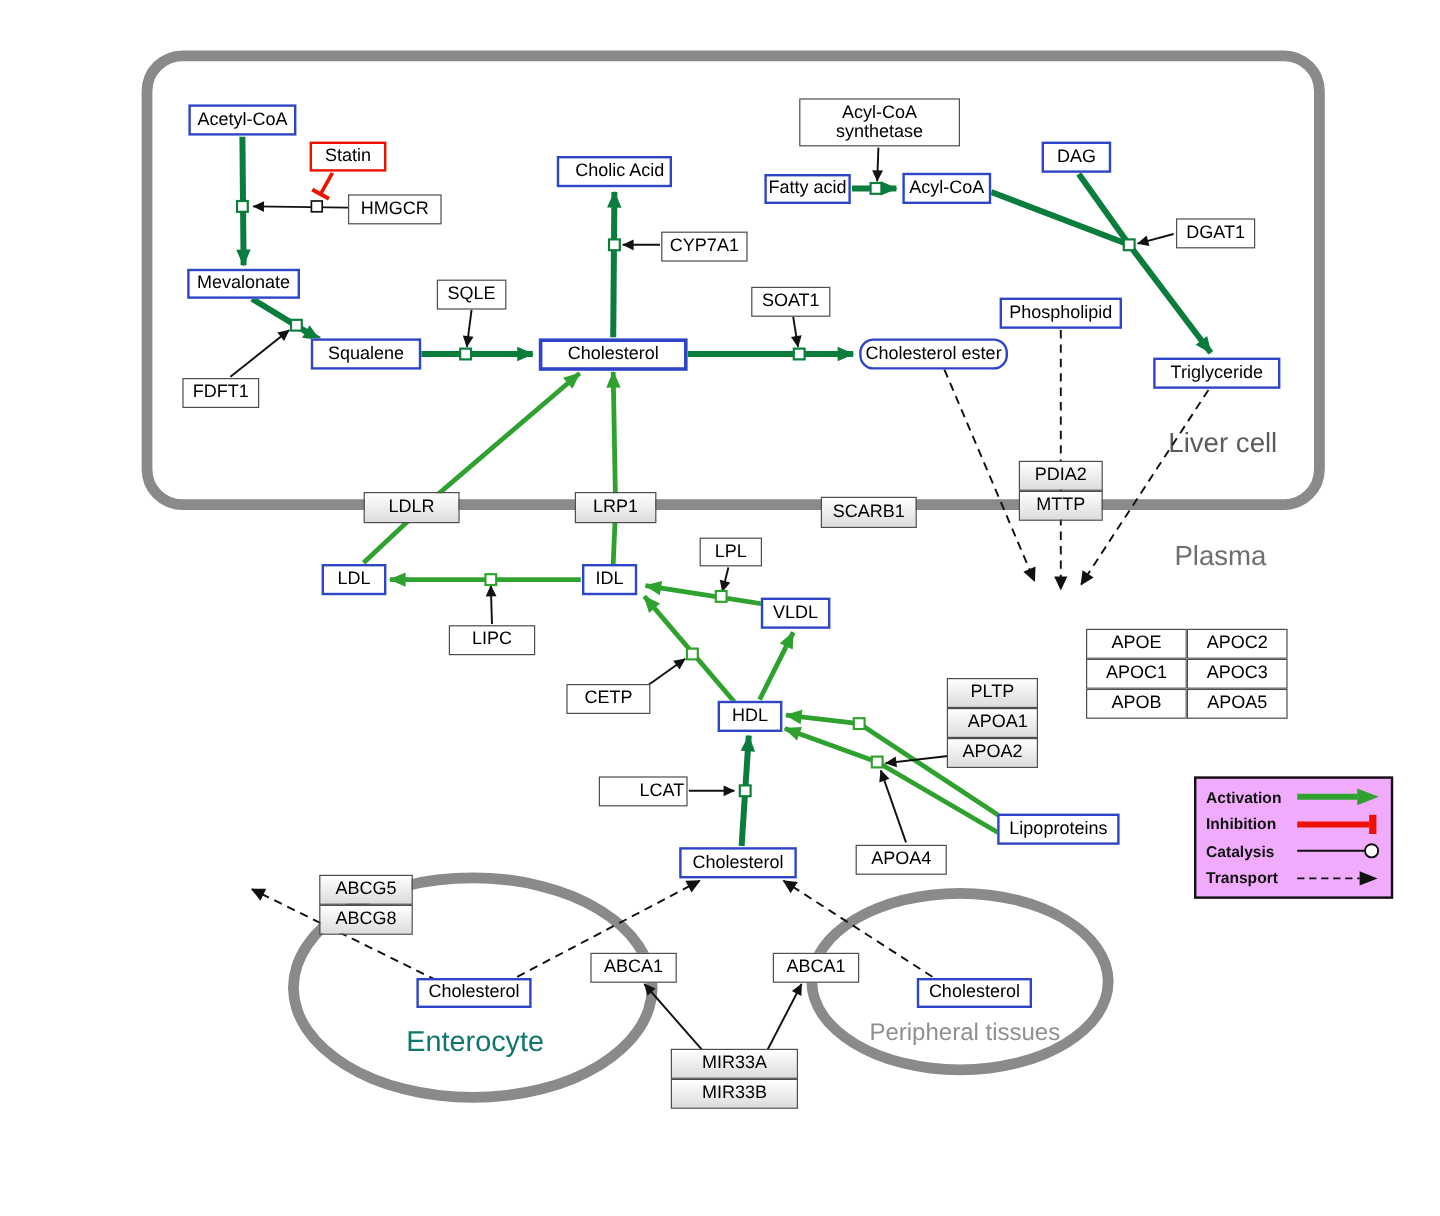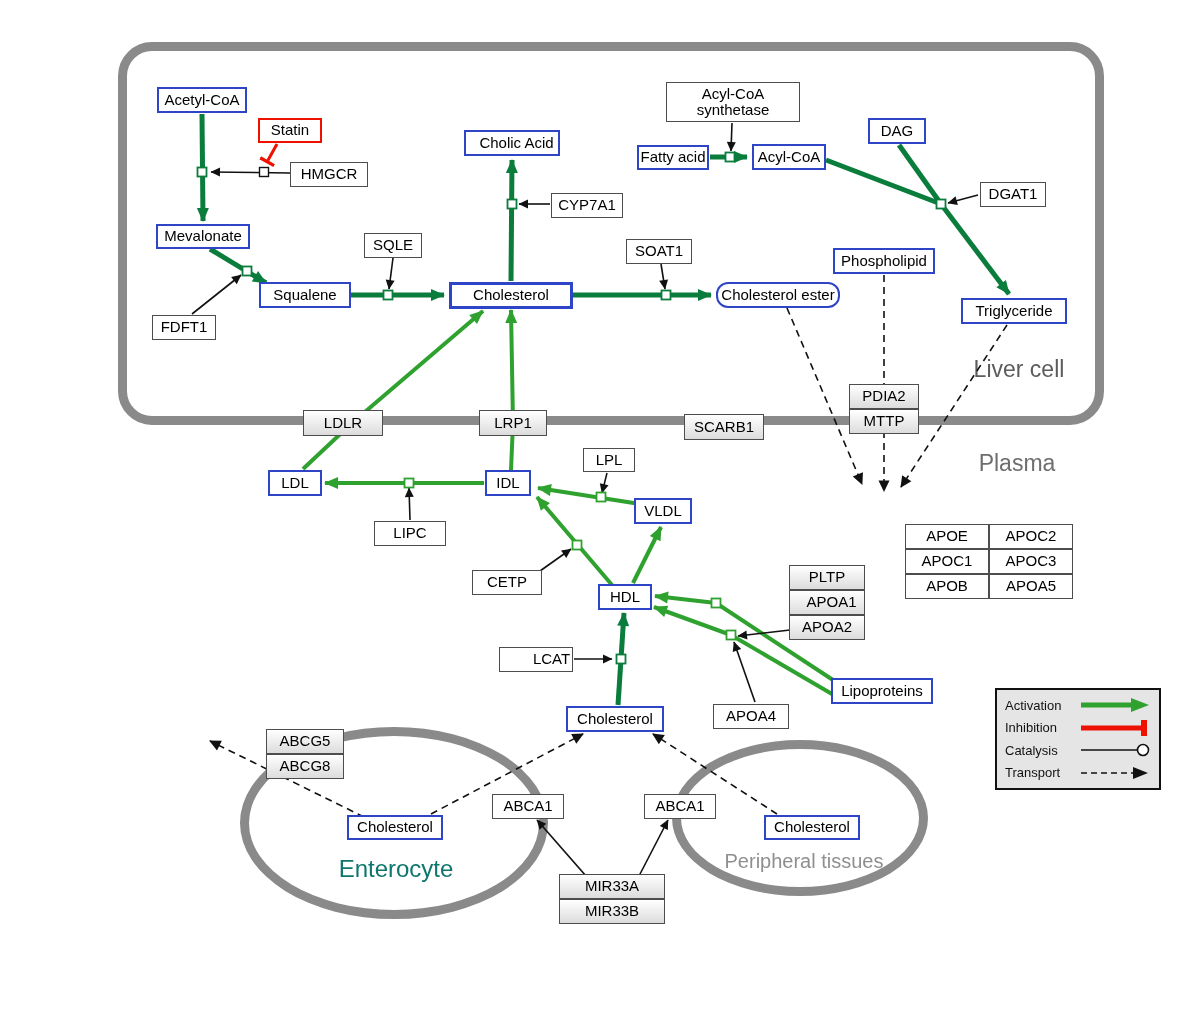--- a/index.html
+++ b/index.html
@@ -29,23 +29,23 @@
   
   .node{position:absolute;z-index:3;display:flex;align-items:center;justify-content:center;
         text-align:center;font-size:15px;line-height:1.05;background:#fff;color:#000;
         box-sizing:border-box;cursor:pointer;padding:1px;}
   .metabolite{border:2.5px solid var(--blue);}
   .metabolite-bold{border:3.4px solid var(--blue);}
   .drug{border:2.5px solid var(--red);}
   .gene{border:1.2px solid var(--geneb);}
   .gene-shaded{border:1.2px solid var(--geneb);background:linear-gradient(#ffffff,#dcdcdc);}
   
-  #legend{position:absolute;left:995px;top:688px;width:166px;height:102px;border:2px solid #111;
-          background:#e5e5e5;z-index:3;display:flex;flex-direction:column;justify-content:space-around;
-          padding:4px 8px;box-sizing:border-box;}
+  #legend{position:absolute;left:995px;top:647px;width:166px;height:102px;border:2px solid #111;
+          background:#f0abfc;z-index:3;display:flex;flex-direction:column;justify-content:space-around;
+          padding:4px 8px;box-sizing:border-box;font-weight:bold;}
   .legend-row{display:flex;align-items:center;justify-content:space-between;font-size:13px;color:#111;}
   .legend-row svg{flex:0 0 auto;}
 </style>
 </head>
 <body>
 
 <div id="stage">
 
   <div id="liver-cell" class="compartment"></div>
   <div id="enterocyte-shape" class="compartment"></div>

